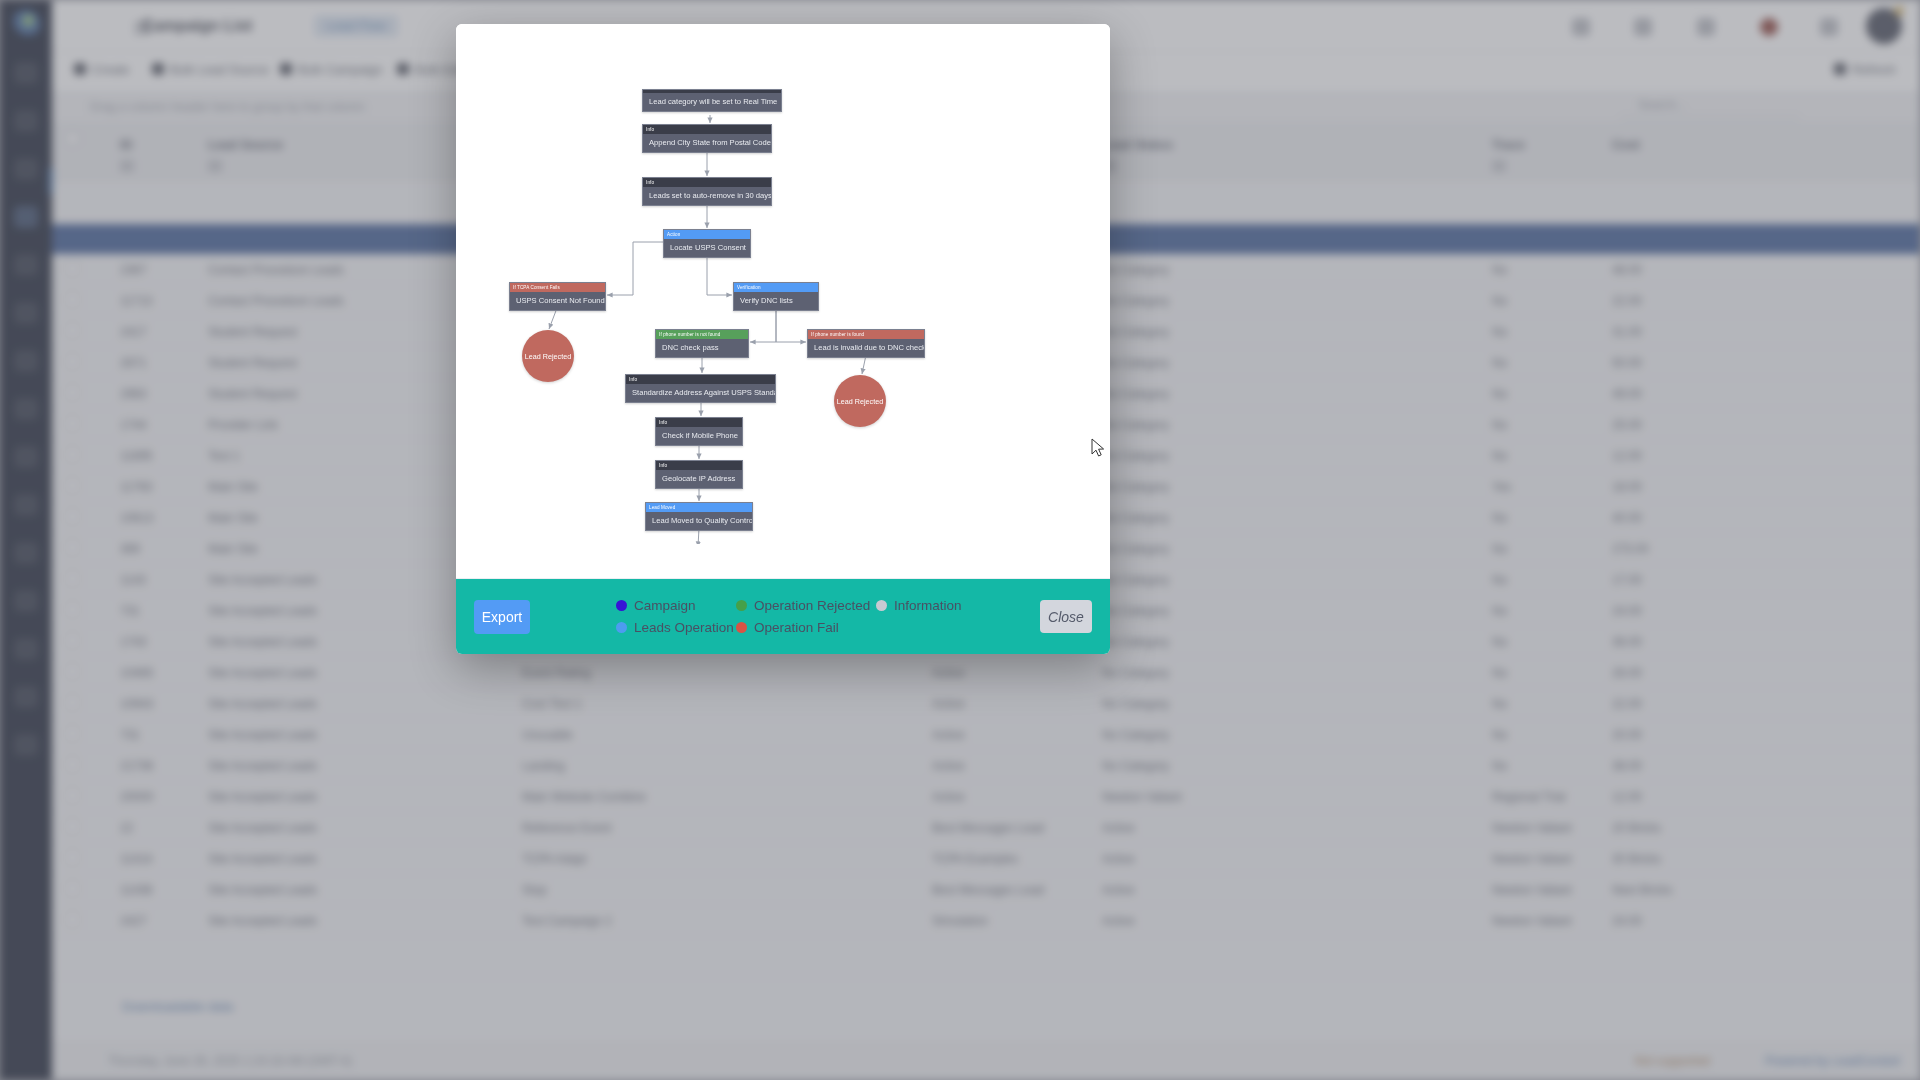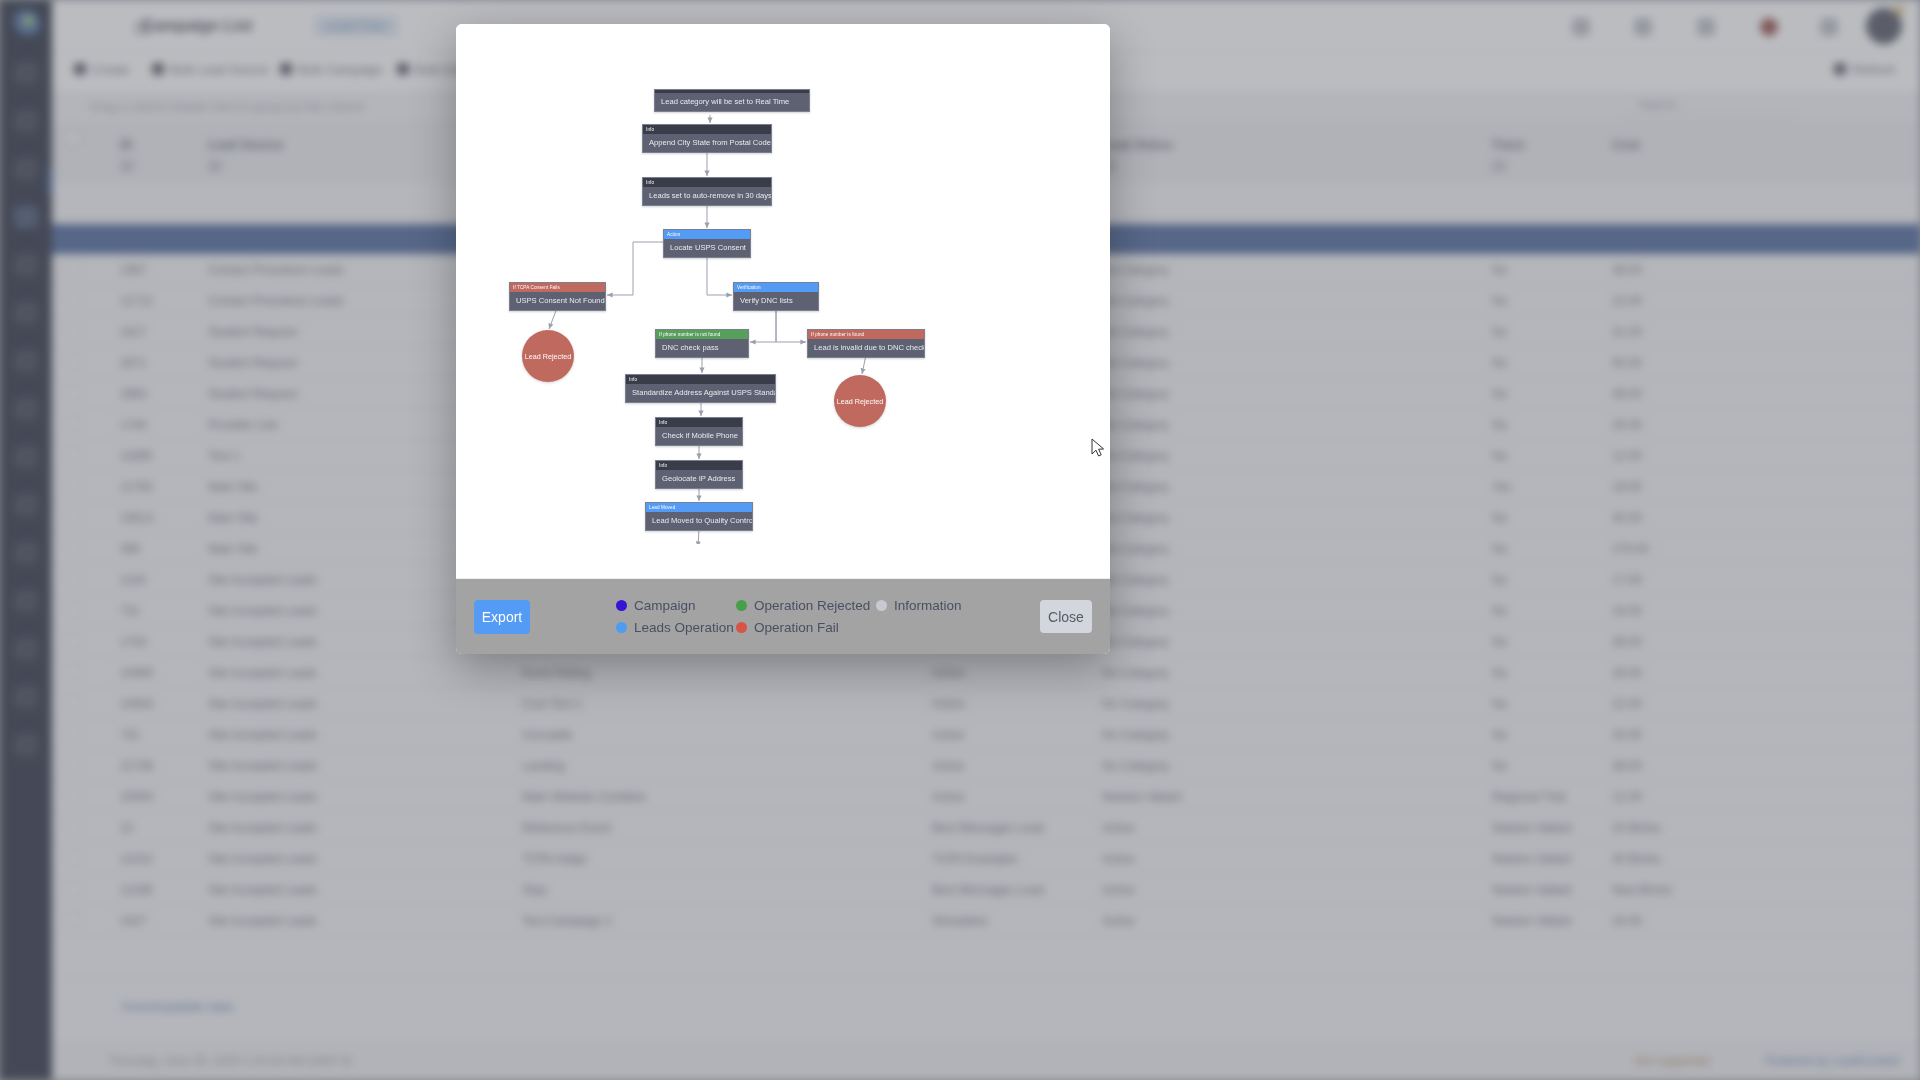--- a/index.html
+++ b/index.html
@@ -204,21 +204,21 @@
 
   .circle {
     position: absolute; border-radius: 50%;
     display: flex; align-items: center; justify-content: center;
     color: #ffffff; font-size: 7.2px; text-align: center;
     box-shadow: 0 1px 3px rgba(0,0,0,0.18);
   }
   .circle.fail    { background: #c0695f; }
 
   #modal-footer {
-    flex: 0 0 auto; height: 76px; background: #a3a3a3;
+    flex: 0 0 auto; height: 76px; background: #14b8a6;
     border-top: 1px solid #eceef2;
     position: relative;
     display: flex; align-items: center; padding: 0 18px;
   }
   #export-button {
     width: 56px; height: 34px; background: #539bf5; color: #ffffff;
     border: none; border-radius: 4px; font-size: 14px; cursor: pointer;
     font-family: "Liberation Sans", sans-serif;
   }
   #legend {
@@ -230,20 +230,21 @@
   }
   .legend-item { display: flex; align-items: center; font-size: 13.5px; color: #4a5063; }
   .legend-dot {
     width: 11px; height: 11px; border-radius: 50%; margin-right: 7px; flex: 0 0 auto;
   }
   #close-button {
     position: absolute; right: 18px; top: 21px;
     width: 52px; height: 33px; background: #d3d6dd; color: #555b6b;
     border: none; border-radius: 4px; font-size: 14px; cursor: pointer;
     font-family: "Liberation Sans", sans-serif;
+    font-style: italic;
   }
 
   #cursor { position: absolute; left: 1091px; top: 438px; width: 14px; height: 20px; }
 </style>
 </head>
 <body>
 
 <div id="bg-app">
 
   <div class="bg-main">
@@ -599,21 +600,21 @@
           <path d="M245,376 L245,392"></path>
 
           <path d="M243,419 L243,435"></path>
 
           <path d="M243,462 L243,477"></path>
 
           <path d="M243,504 L242,523"></path>
         </g>
       </svg>
       <div id="nodes-layer">
-          <div class="node" style="left: 198px; top: 65px; width: 156px;">
+          <div class="node" style="left: 186px; top: 65px; width: 140px;">
             <div class="node-head info" style="height: 3px; line-height: 3px; color: transparent;">Info</div>
             <div class="node-body">Lead category will be set to Real Time</div>
           </div>
           <div class="node" style="left: 186px; top: 100px; width: 130px;">
             <div class="node-head info">Info</div>
             <div class="node-body">Append City State from Postal Code</div>
           </div>
           <div class="node" style="left: 186px; top: 153px; width: 130px;">
             <div class="node-head info">Info</div>
             <div class="node-body">Leads set to auto-remove in 30 days</div>

